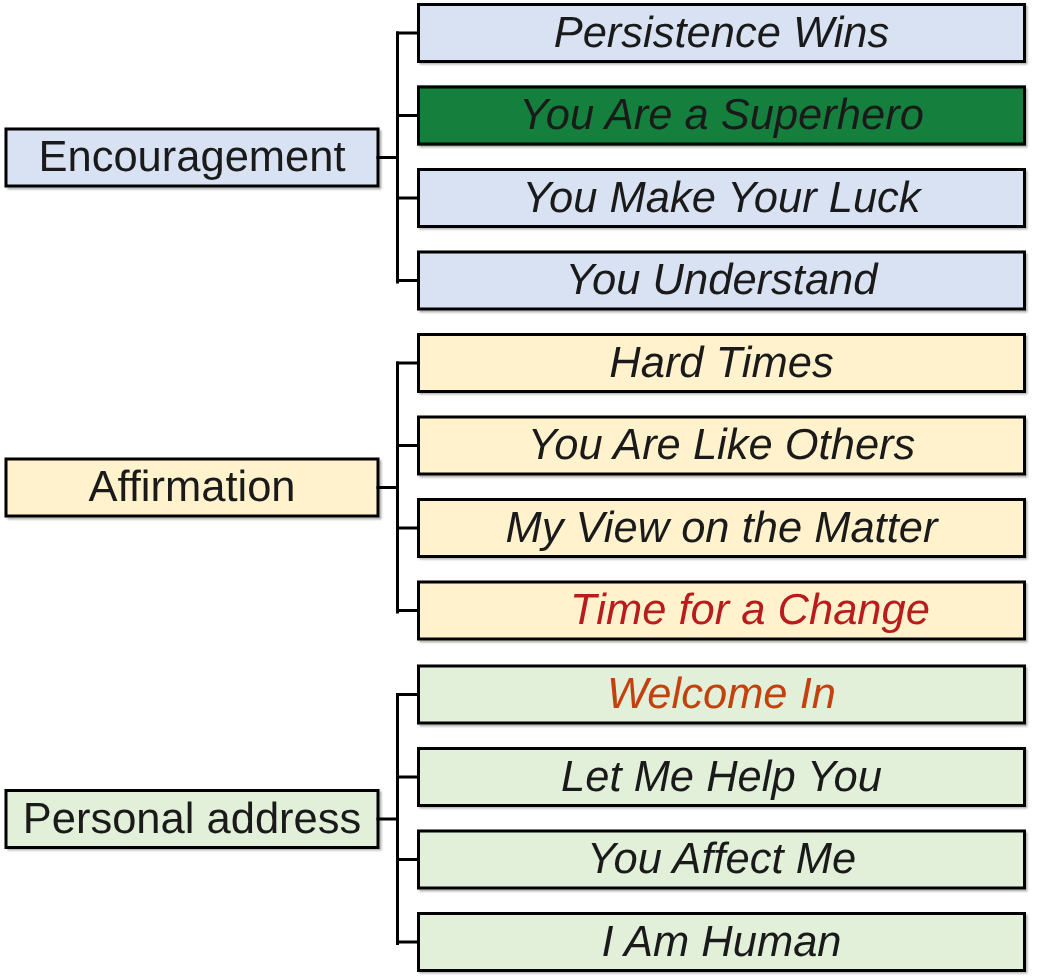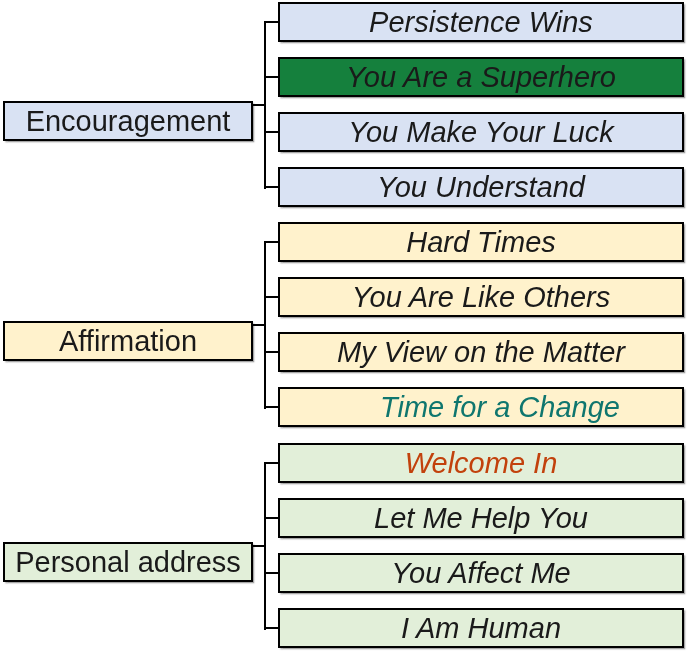--- a/index.html
+++ b/index.html
@@ -22,21 +22,21 @@
     border: 2px solid #000;
     display: flex;
     align-items: center;
     justify-content: center;
     box-shadow: 1.5px 1.5px 1.5px rgba(0,0,0,0.35);
     color: #1a1a1a;
     font-size: 29px;
     line-height: 1;
     white-space: nowrap;
   }
-  .parent-box { left: 3px; top: 83px; width: 250px; height: 40px; margin-top: 16px; }
+  .parent-box { left: 3px; top: 83px; width: 250px; height: 40px; }
   .child-box  { left: 278px; width: 406px; height: 40px; font-style: italic; }
   .child-box.c1 { top: 0px; }
   .child-box.c2 { top: 55px; }
   .child-box.c3 { top: 110px; }
   .child-box.c4 { top: 165px; }
 
   .line { position: absolute; background: #000; }
   .trunk { left: 264px; top: 19px; width: 2px; height: 168px; }
   .stub  { height: 2px; }
   .parent-stub { left: 251px; top: 102px; width: 15px; }
@@ -87,21 +87,21 @@
     <div class="line stub child-stub s4" style="background-color: rgb(0, 0, 0);"></div>
     <div class="box child-box c1" style="background-color: rgb(255, 242, 204); border-color: rgb(0, 0, 0); color: rgb(26, 26, 26);">
       <span>Hard Times</span>
     </div>
     <div class="box child-box c2" style="background-color: rgb(255, 242, 204); border-color: rgb(0, 0, 0); color: rgb(26, 26, 26);">
       <span>You Are Like Others</span>
     </div>
     <div class="box child-box c3" style="background-color: rgb(255, 242, 204); border-color: rgb(0, 0, 0); color: rgb(26, 26, 26);">
       <span>My View on the Matter</span>
     </div>
-    <div class="box child-box c4" style="background-color: rgb(255, 242, 204); border-color: rgb(0, 0, 0); color: #0f766e; padding-left: 38px;">
+    <div class="box child-box c4" style="background-color: rgb(255, 242, 204); border-color: rgb(0, 0, 0); color: #b91c1c; padding-left: 38px;">
       <span>Time for a Change</span>
     </div>
   </div>
 
   <div class="group g3">
     <div class="box parent-box" style="background-color: rgb(226, 239, 217); border-color: rgb(0, 0, 0); color: rgb(26, 26, 26);">
       <span>Personal address</span>
     </div>
     <div class="line trunk" style="background-color: rgb(0, 0, 0);"></div>
     <div class="line stub parent-stub" style="background-color: rgb(0, 0, 0);"></div>

